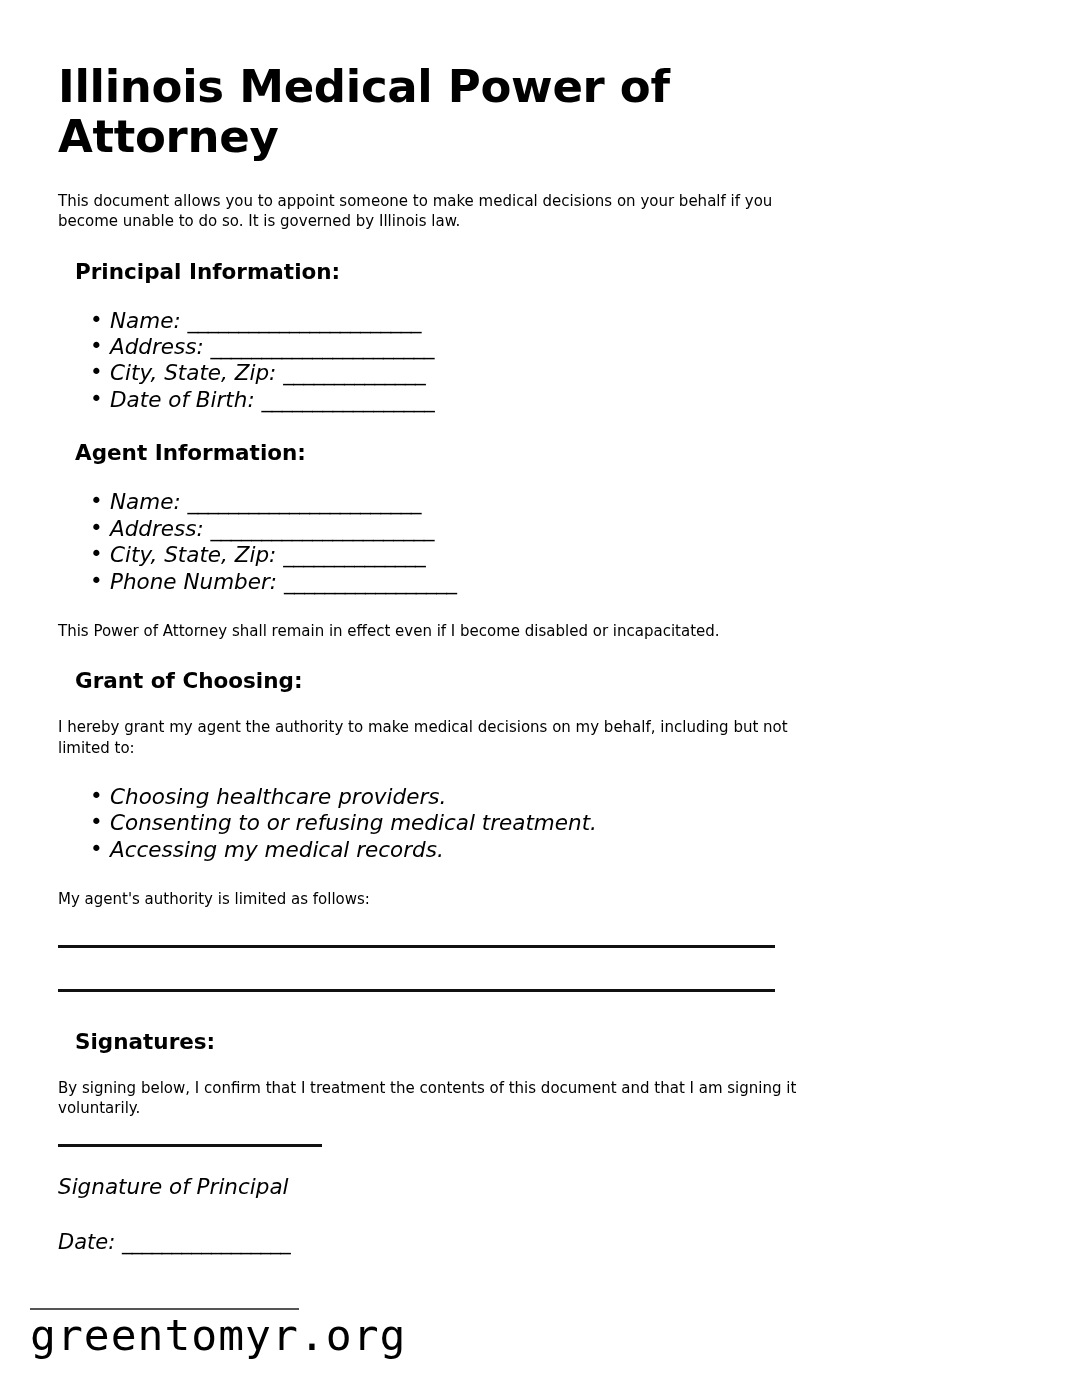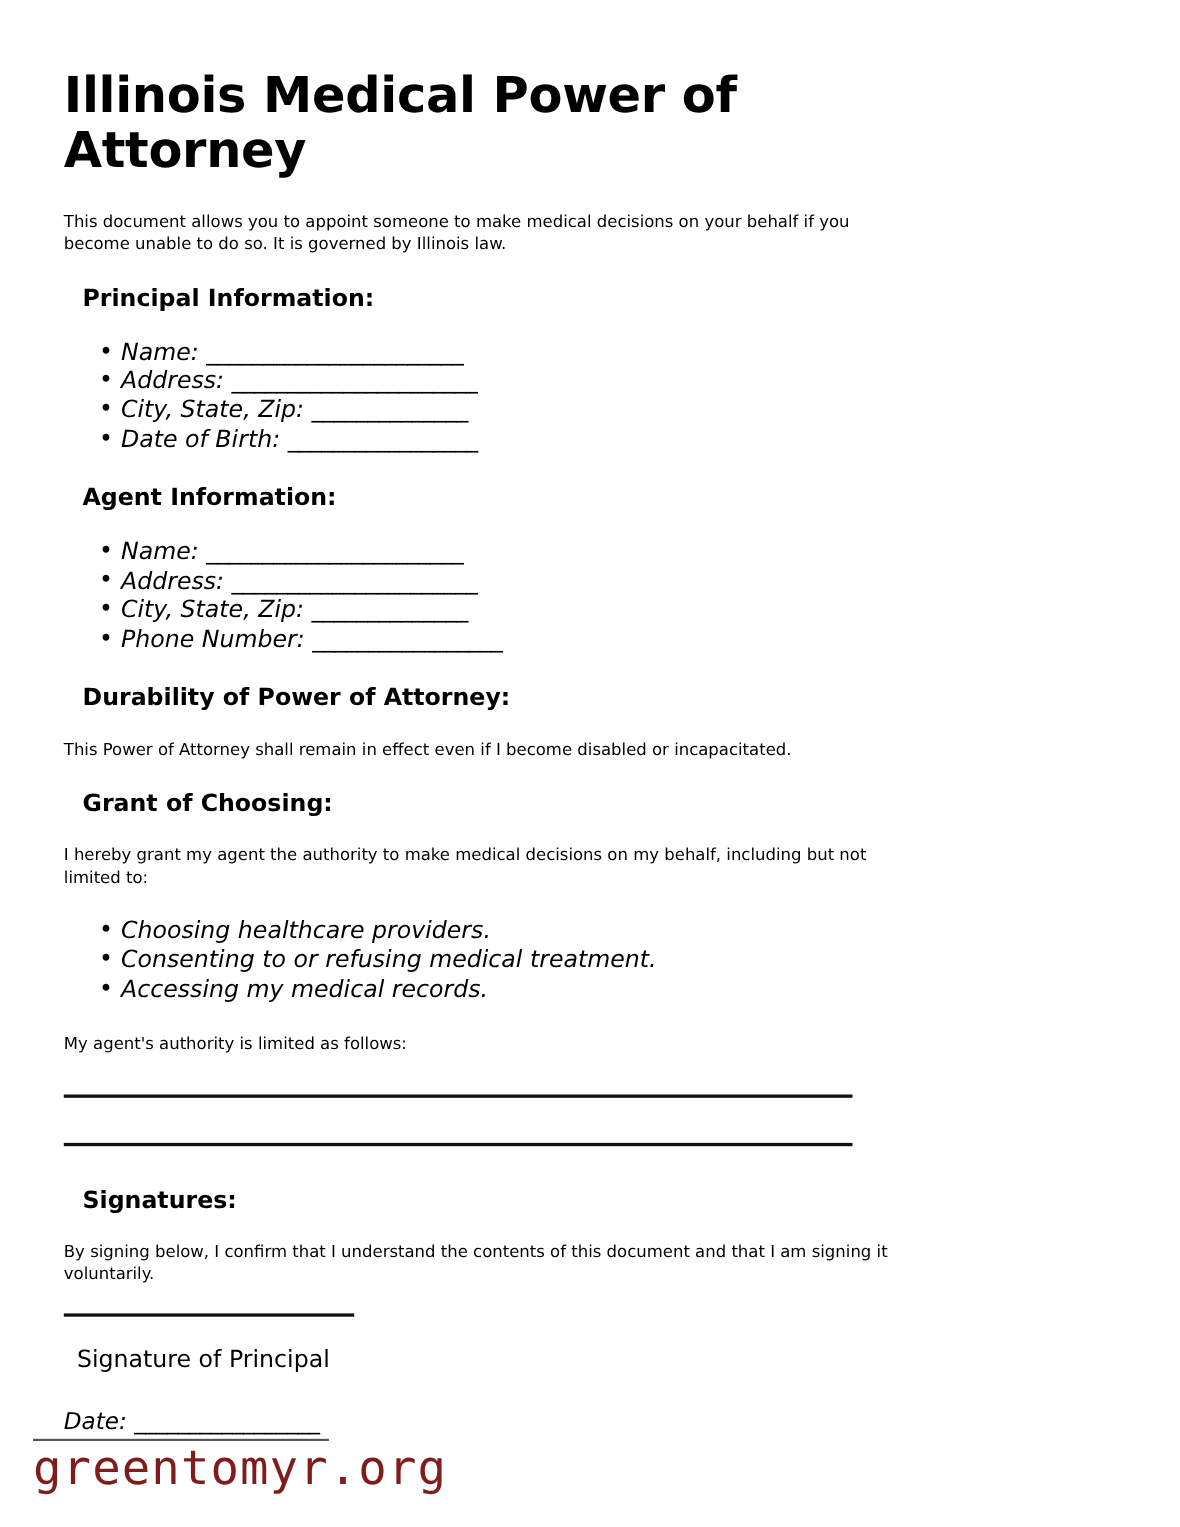--- a/index.html
+++ b/index.html
@@ -88,37 +88,38 @@
     border-top: 3px solid #111111;
     width: 264px;
     margin: 0;
   }
 
   .block-signatures-head { margin-top: 36px; }
 
   .sig-label {
     font-size: 21.5px;
     line-height: 1.3;
-    margin: 26px 0 0 12px;
+    margin: 26px 0 0 0;
+    font-style: italic;
   }
 
   .date-line {
     font-size: 21px;
     line-height: 1.3;
     margin: 28px 0 0 0;
     font-style: italic;
   }
 
   .watermark {
     position: absolute;
     left: 30px;
     top: 1310px;
     font-family: "DejaVu Sans Mono", "Liberation Mono", monospace;
     font-size: 43px;
-    color: #7f1d1d;
+    color: #000000;
     letter-spacing: 1px;
     white-space: nowrap;
   }
   .watermark .over {
     border-top: 2px solid #555555;
   }
 </style>
 </head>
 <body>
 
@@ -137,38 +138,37 @@
   </ul>
 
   <h2 class="section-heading">Agent Information:</h2>
   <ul class="bullets">
     <li><span>Name:</span> <span class="fill">_______________________</span></li>
     <li><span>Address:</span> <span class="fill">______________________</span></li>
     <li><span>City, State, Zip:</span> <span class="fill">______________</span></li>
     <li><span>Phone Number:</span> <span class="fill">_________________</span></li>
   </ul>
 
-  <h2 class="section-heading">Durability of Power of Attorney:</h2>
   <p class="para">This Power of Attorney shall remain in effect even if I become disabled or incapacitated.</p>
 
   <h2 class="section-heading">Grant of Choosing:</h2>
   <p class="para">I hereby grant my agent the authority to make medical decisions on my behalf, including but not limited to:</p>
   <ul class="bullets">
     <li>Choosing healthcare providers.</li>
     <li>Consenting to or refusing medical treatment.</li>
     <li>Accessing my medical records.</li>
   </ul>
 
   <p class="para">My agent's authority is limited as follows:</p>
 
   <hr class="rule rule-gap-1">
   <hr class="rule rule-gap-2">
 
   <h2 class="section-heading block-signatures-head">Signatures:</h2>
-  <p class="para">By signing below, I confirm that I understand the contents of this document and that I am signing it voluntarily.</p>
+  <p class="para">By signing below, I confirm that I treatment the contents of this document and that I am signing it voluntarily.</p>
 
   <hr class="sig-rule">
   <p class="sig-label">Signature of Principal</p>
 
   <p class="date-line"><span>Date:</span> <span class="fill">_________________</span></p>
 
   <div class="watermark"><span class="over">greentomyr</span><span>.org</span></div>
 
 </div>
 

